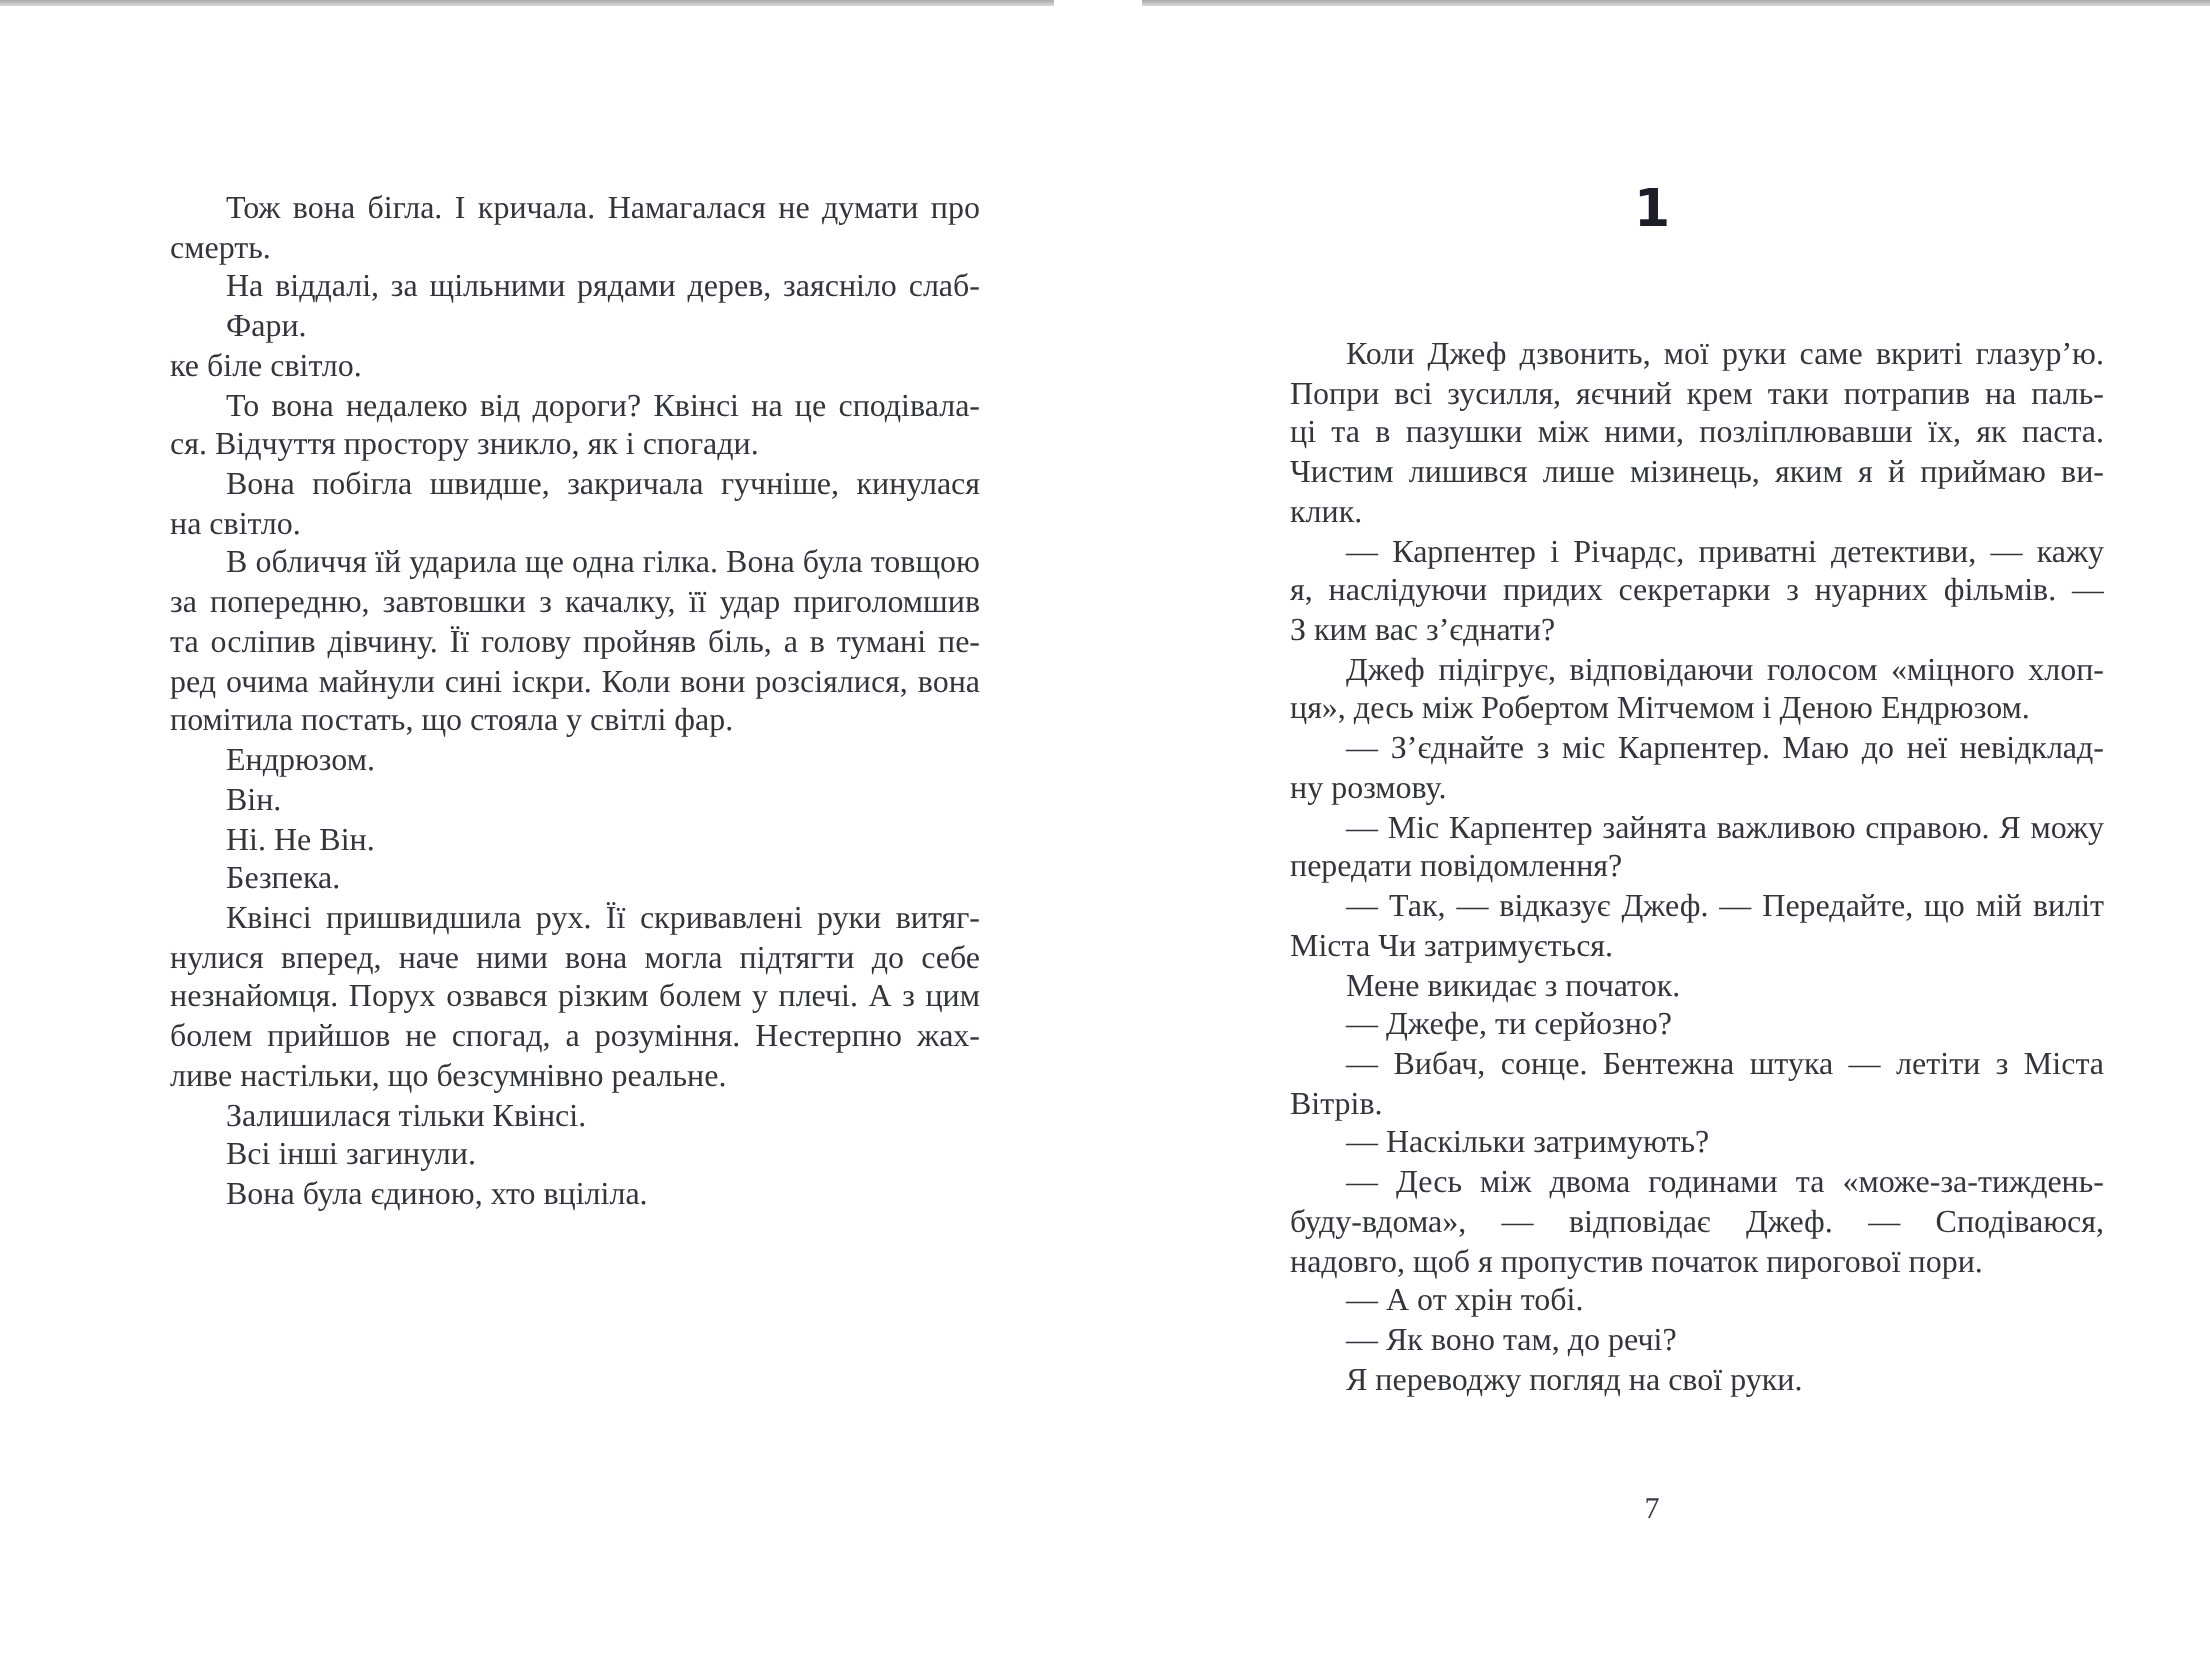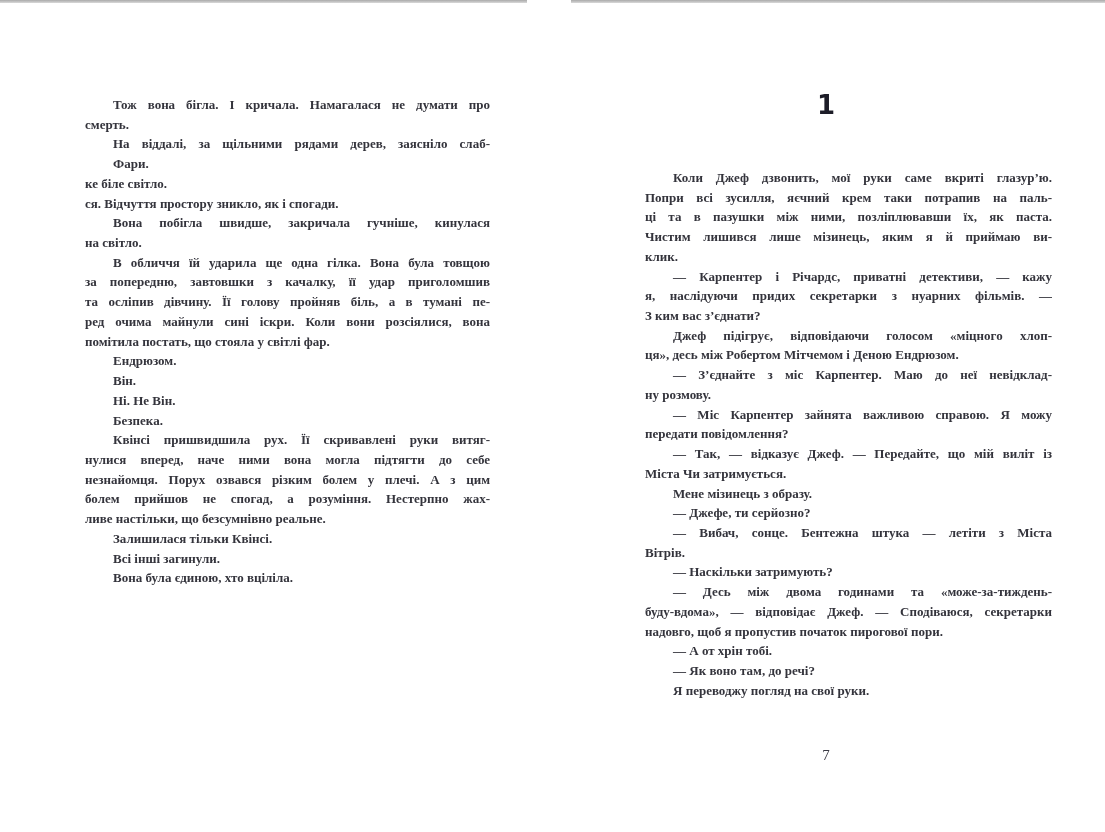--- a/index.html
+++ b/index.html
@@ -26,27 +26,26 @@
   .text-col {
     position: absolute;
     color: #34343c;
   }
   .text-col.left  { left: 85px;  top: 95px;  width: 405px; }
   .text-col.right { left: 645px; top: 168px; width: 407px; }
 
   .line {
     height: 19.72px;
     line-height: 19.72px;
-    font-size: 13px;
+    font-size: 16px;
     text-align: justify;
     text-align-last: justify;
     text-justify: inter-word;
     overflow: hidden;
     white-space: normal;
-    font-weight: bold;
   }
   .line.indent { text-indent: 28px; }
   .line.para-end {
     text-align: right;
     text-align-last: left;
   }
 
   .chapter-num {
     position: absolute;
     left: 573px;
@@ -75,20 +74,21 @@
 
 <div class="page-top-edge left"></div>
 <div class="page-top-edge right"></div>
 
 <div class="text-col left">
     <div class="line indent">Тож вона бігла. І кричала. Намагалася не думати про</div>
     <div class="line para-end">смерть.</div>
     <div class="line indent">На віддалі, за щільними рядами дерев, заясніло слаб-</div>
     <div class="line indent para-end">Фари.</div>
     <div class="line para-end">ке біле світло.</div>
+    <div class="line indent">То вона недалеко від дороги? Квінсі на це сподівала-</div>
     <div class="line para-end">ся. Відчуття простору зникло, як і спогади.</div>
     <div class="line indent">Вона побігла швидше, закричала гучніше, кинулася</div>
     <div class="line para-end">на світло.</div>
     <div class="line indent">В обличчя їй ударила ще одна гілка. Вона була товщою</div>
     <div class="line">за попередню, завтовшки з качалку, її удар приголомшив</div>
     <div class="line">та осліпив дівчину. Її голову пройняв біль, а в тумані пе-</div>
     <div class="line">ред очима майнули сині іскри. Коли вони розсіялися, вона</div>
     <div class="line para-end">помітила постать, що стояла у світлі фар.</div>
     <div class="line indent para-end">Ендрюзом.</div>
     <div class="line indent para-end">Він.</div>
@@ -116,21 +116,21 @@
     <div class="line">я, наслідуючи придих секретарки з нуарних фільмів. —</div>
     <div class="line para-end">З ким вас з’єднати?</div>
     <div class="line indent">Джеф підігрує, відповідаючи голосом «міцного хлоп-</div>
     <div class="line para-end">ця», десь між Робертом Мітчемом і Деною Ендрюзом.</div>
     <div class="line indent">— З’єднайте з міс Карпентер. Маю до неї невідклад-</div>
     <div class="line para-end">ну розмову.</div>
     <div class="line indent">— Міс Карпентер зайнята важливою справою. Я можу</div>
     <div class="line para-end">передати повідомлення?</div>
     <div class="line indent">— Так, — відказує Джеф. — Передайте, що мій виліт із</div>
     <div class="line para-end">Міста Чи затримується.</div>
-    <div class="line indent para-end">Мене мізинець з образу.</div>
+    <div class="line indent para-end">Мене викидає з початок.</div>
     <div class="line indent para-end">— Джефе, ти серйозно?</div>
     <div class="line indent">— Вибач, сонце. Бентежна штука — летіти з Міста</div>
     <div class="line para-end">Вітрів.</div>
     <div class="line indent para-end">— Наскільки затримують?</div>
     <div class="line indent">— Десь між двома годинами та «може-за-тиждень-</div>
     <div class="line">буду-вдома», — відповідає Джеф. — Сподіваюся, секретарки</div>
     <div class="line para-end">надовго, щоб я пропустив початок пирогової пори.</div>
     <div class="line indent para-end">— А от хрін тобі.</div>
     <div class="line indent para-end">— Як воно там, до речі?</div>
     <div class="line indent para-end">Я переводжу погляд на свої руки.</div>

